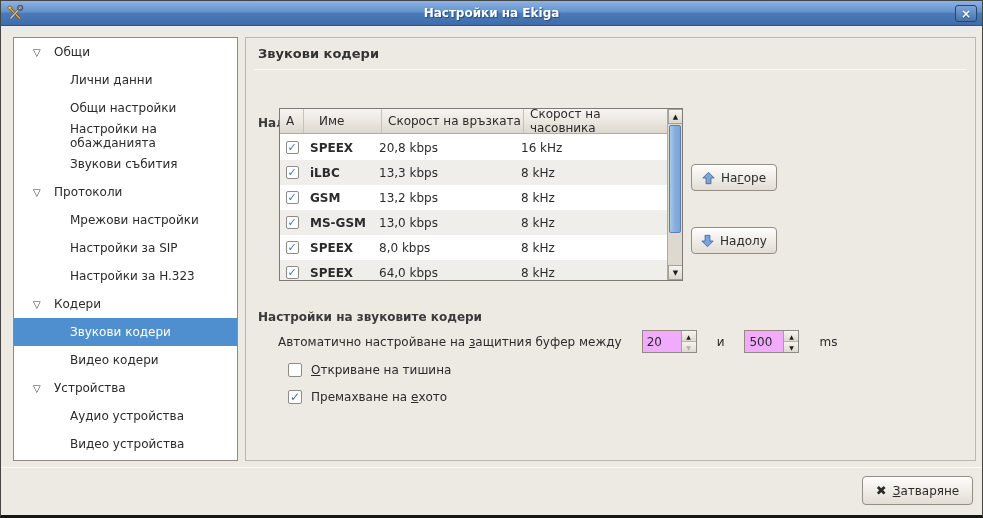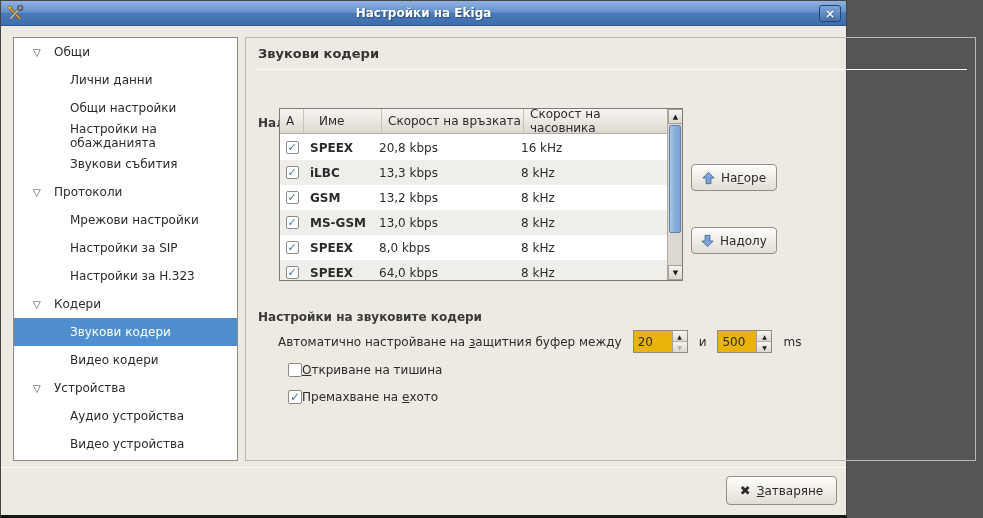--- a/index.html
+++ b/index.html
@@ -1,18 +1,18 @@
 <!DOCTYPE html>
 <html><head>
 <meta charset="utf-8">
 <style>
   * { margin:0; padding:0; box-sizing:border-box; }
   html,body { background:#555; }
   .window {
-    position:relative; width:847px; height:518px;
+    position:relative; width:983px; height:518px;
     font-family:"DejaVu Sans","Liberation Sans",sans-serif;
     font-size:12px; color:#2b2b2b; background:#ede9e3;
     border:1px solid #454545; border-bottom:3px solid #161616;
   }
   
   .titlebar {
     position:absolute; top:0; left:0; right:0; height:25px;
     background:linear-gradient(#8fb2e2 0%, #6592cd 45%, #4a7ab8 52%, #3f6dab 100%);
     border-bottom:1px solid #2e5687; display:flex; align-items:center;
   }
@@ -90,33 +90,33 @@
   .btn {
     background:linear-gradient(#fefdfb,#efece6 55%,#e2ddd4);
     border:1px solid #948f83; border-radius:4px;
     display:flex; align-items:center; justify-content:center; gap:6px;
     color:#2b2b2b; box-shadow:inset 0 1px 0 #fff; cursor:default;
   }
   .up-btn { position:absolute; left:445px; top:126px; width:86px; height:27px; }
   .down-btn { position:absolute; left:445px; top:159px; width:86px; height:27px;margin-top:30px; }
   .mn { text-decoration:underline; }
   
-  .jitter-row { position:absolute; left:32px; top:292px; display:flex; align-items:center; gap:11px; }
+  .jitter-row { position:absolute; left:32px; top:292px; display:flex; align-items:center; gap:20px; }
   .spin { display:flex; height:23px; border:1px solid #8f8b84; background:#fff; }
   .spin input {
     width:38px; border:none; outline:none; padding-left:4px;
-    font:12px "DejaVu Sans","Liberation Sans",sans-serif; color:#2b2b2b; background:#eab308;
+    font:12px "DejaVu Sans","Liberation Sans",sans-serif; color:#2b2b2b; background:#f0abfc;
   }
   .steppers { width:15px; display:flex; flex-direction:column; border-left:1px solid #a5a199; }
   .step { flex:1; background:linear-gradient(#f6f4f0,#ddd9d1);
     display:flex; align-items:center; justify-content:center;
     font-size:6px; color:#1c1c1c; }
   .step + .step { border-top:1px solid #b5b1a9; }
   .step.dis { color:#b2aea6; }
-  .check-row { position:absolute; display:flex; align-items:center; }
+  .check-row { position:absolute; display:flex; align-items:center; gap:9px; }
   .cr1 { left:42px; top:325px; } .cr2 { left:42px; top:352px; }
   
   .footer-sep { position:absolute; left:0; right:0; top:441px; }
   .close-btn { position:absolute; right:9px; top:450px; width:111px; height:29px; font-size:12px; }
   .close-x { font-weight:bold; font-size:13px; }
 </style>
 </head>
 <body>
 
 <div class="window">

